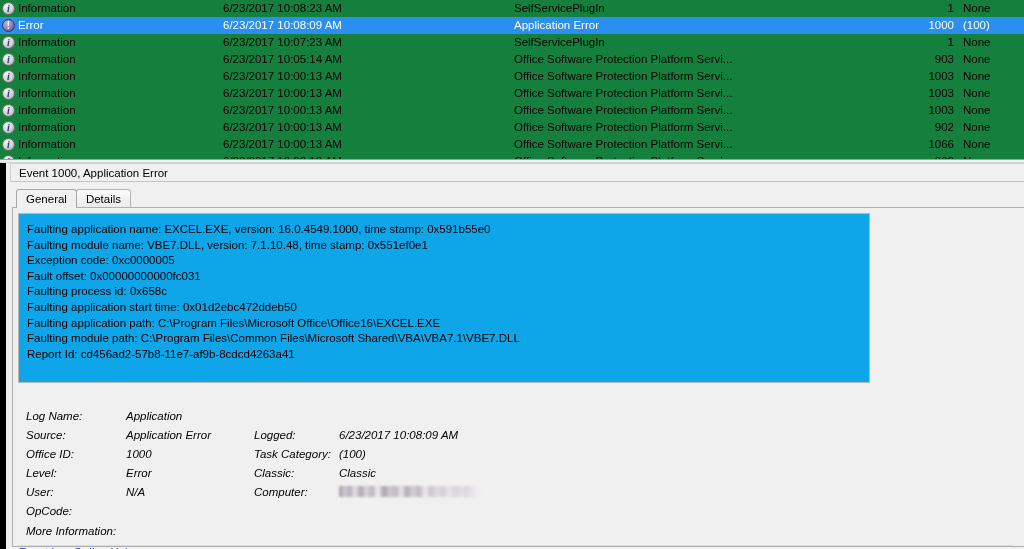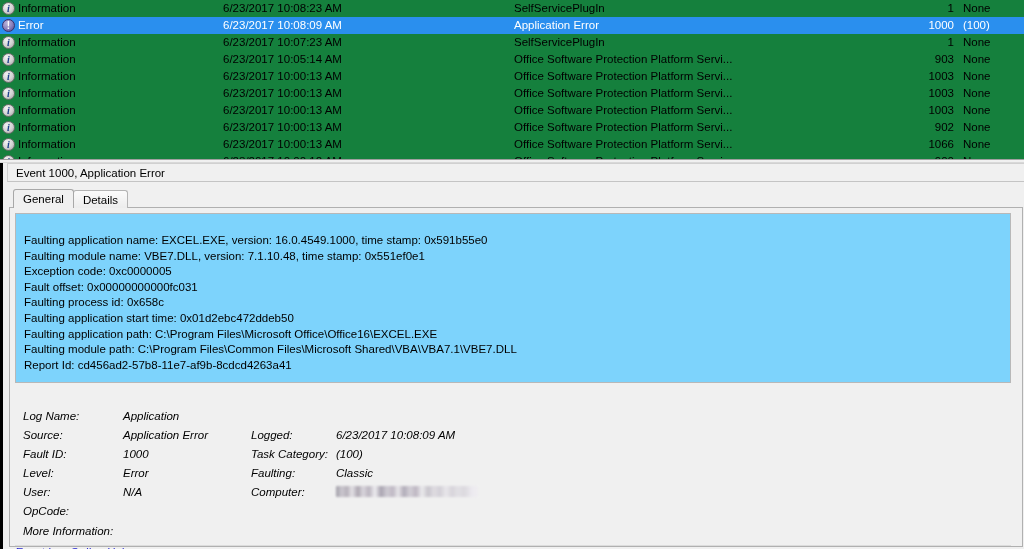--- a/index.html
+++ b/index.html
@@ -134,21 +134,21 @@
 
   
   #detail-pane {
     position: absolute;
     left: 0;
     top: 163px;
     width: 1024px;
     height: 386px;
     background: #f0f0f0;
     box-sizing: border-box;
-    border-left: 3px solid #000000;
+    border-left: 6px solid #000000;
   }
   #detail-header {
     position: absolute;
     left: 4px;
     top: 0px;
     width: 1018px;
     height: 19px;
     line-height: 19px;
     background: #f0f0f0;
     border: 1px solid #d0d0d0;
@@ -161,21 +161,21 @@
     overflow: hidden;
   }
 
   
   #tabstrip {
     position: absolute;
     left: 10px;
     top: 26px;
     height: 19px;
     display: flex;
-    align-items: center;
+    align-items: flex-start;
     z-index: 3;
   }
   .tab {
     height: 18px;
     line-height: 18px;
     padding: 0 9px;
     font-size: 11.5px;
     box-sizing: border-box;
     background: linear-gradient(to bottom, #fbfbfb 0%, #ececec 100%);
     border: 1px solid #b4b4b4;
@@ -211,26 +211,26 @@
     background: #f0f0f0;
     border: 1px solid #b0b0b0;
     box-sizing: border-box;
   }
 
   
   #desc-box {
     position: absolute;
     left: 12px;
     top: 50px;
-    width: 996px;
+    width: 852px;
     height: 170px;
-    background: #7dd3fc;
+    background: #0ea5e9;
     border: 1px solid #b8b8b8;
     box-sizing: border-box;
-    padding: 19px 6px 4px 8px;
+    padding: 8px 6px 4px 8px;
     overflow: hidden;
   }
   #desc-box .line {
     font-size: 11.5px;
     line-height: 15.6px;
     white-space: pre;
     color: #000;
   }
 
   
@@ -447,30 +447,30 @@
     </div>
 
     <div class="meta-row">
       <div class="meta-label">Source:</div>
       <div class="meta-value">Application Error</div>
       <div class="meta-label2">Logged:</div>
       <div class="meta-value2">6/23/2017 10:08:09 AM</div>
     </div>
 
     <div class="meta-row">
-      <div class="meta-label">Fault ID:</div>
+      <div class="meta-label">Office ID:</div>
       <div class="meta-value">1000</div>
       <div class="meta-label2">Task Category:</div>
       <div class="meta-value2">(100)</div>
     </div>
 
     <div class="meta-row">
       <div class="meta-label">Level:</div>
       <div class="meta-value">Error</div>
-      <div class="meta-label2">Faulting:</div>
+      <div class="meta-label2">Classic:</div>
       <div class="meta-value2">Classic</div>
     </div>
 
     <div class="meta-row">
       <div class="meta-label">User:</div>
       <div class="meta-value">N/A</div>
       <div class="meta-label2">Computer:</div>
       <div class="meta-value2"><span class="redacted"></span></div>
     </div>
 

